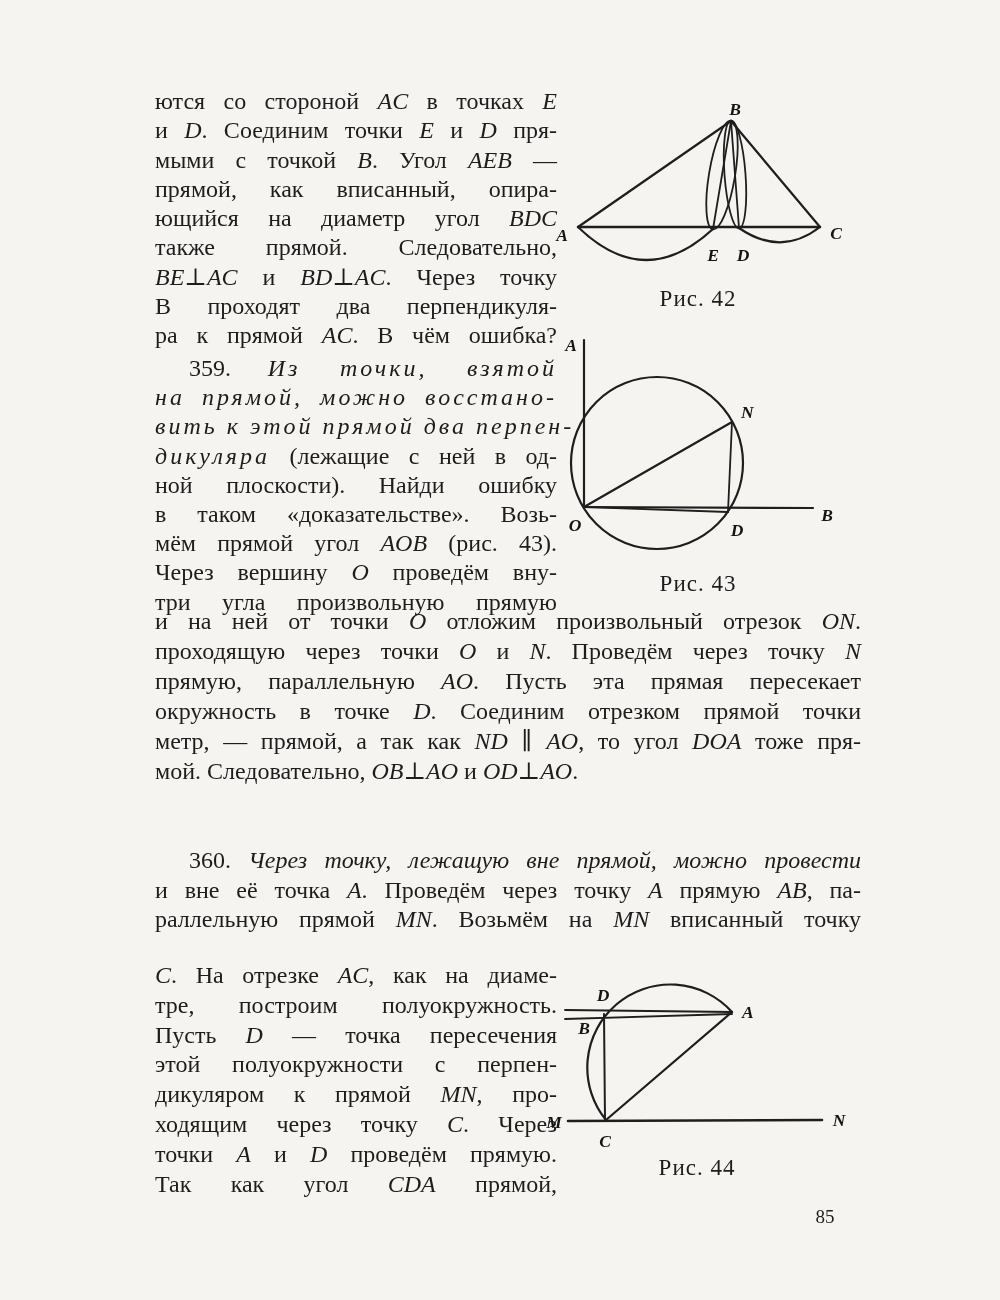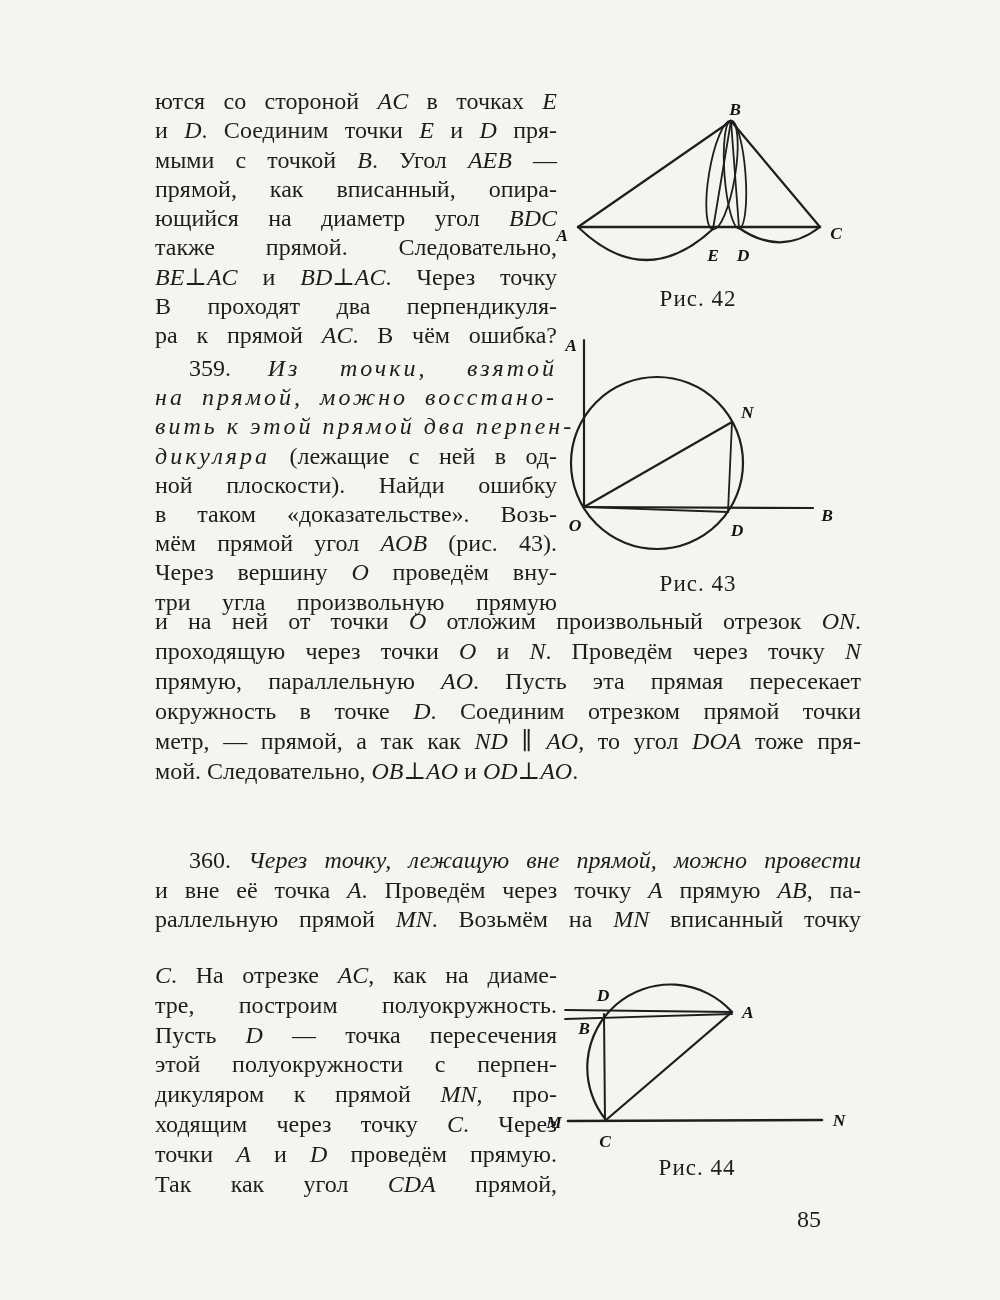--- a/index.html
+++ b/index.html
@@ -24,22 +24,22 @@
   .seg-n{display:inline-block;width:34px;}
   .figure{position:absolute;}
   .caption{
     position:absolute;
     font-size:23px;
     text-align:center;
     letter-spacing:1px;
   }
   .pagenum{
     position:absolute;
-    font-size:24px;
-    text-align:left;
+    font-size:19px;
+    text-align:center;
   }
   svg{display:block;}
   .fig-line{stroke:#1e1e1e;fill:none;stroke-linecap:round;}
   .fig-label{
     font-family:"Liberation Serif","DejaVu Serif",serif;
     font-style:italic;font-weight:700;
     font-size:17.5px;fill:#141414;
   }
 </style>
 </head>

